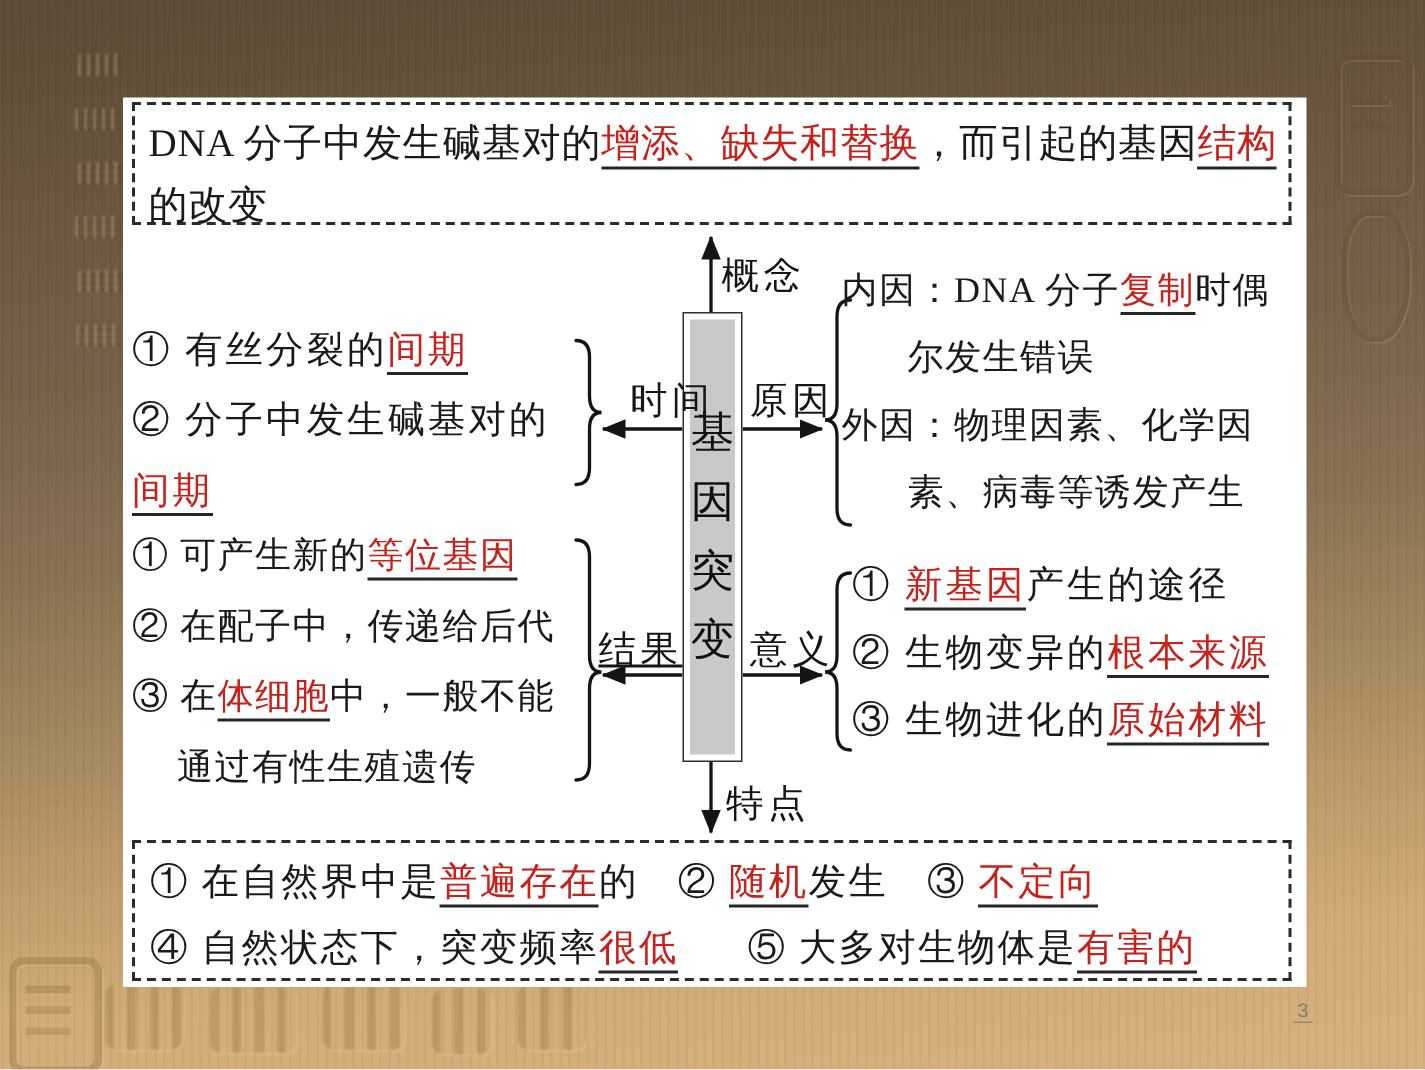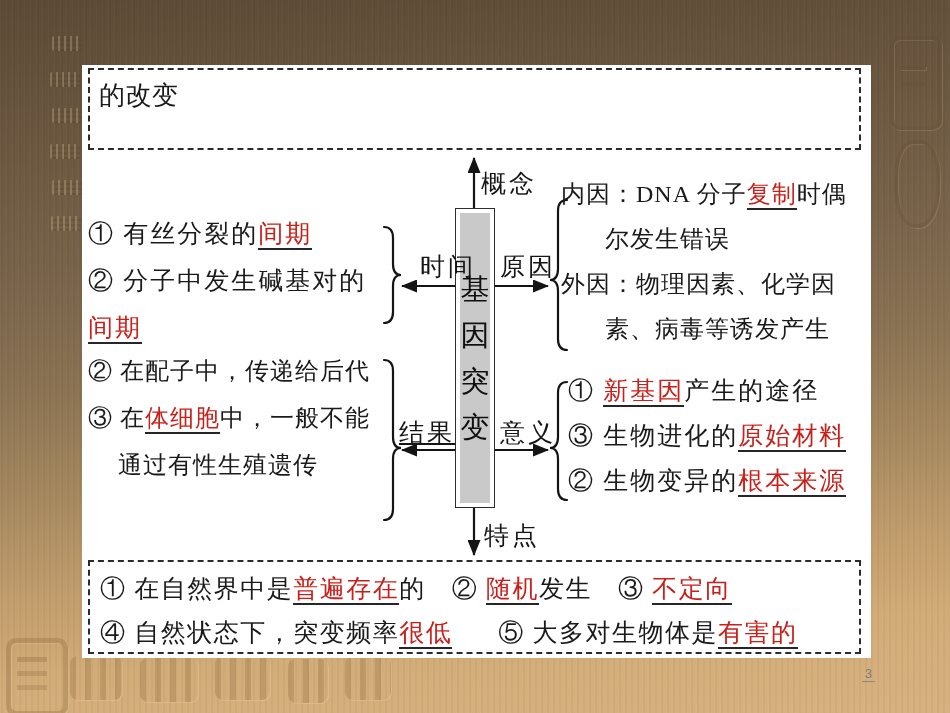--- a/index.html
+++ b/index.html
@@ -105,20 +105,21 @@
 <div class="callig" style="left:70px;top:656px;width:52px;"></div>
 <div class="callig" style="left:140px;top:658px;width:58px;"></div>
 <div class="callig" style="left:215px;top:656px;width:55px;"></div>
 <div class="callig" style="left:288px;top:659px;width:40px;"></div>
 <div class="callig" style="left:345px;top:656px;width:46px;"></div>
 <div class="seal-bl"></div>
 
 <div class="panel"></div>
 
 <div class="dashed concept-box">
+  <div class="nowrap"><span>DNA 分子中发生碱基对的</span><span class="red u">增添、缺失和替换</span><span>，而引起的基因</span><span class="red u">结构</span></div>
   <div class="nowrap"><span>的改变</span></div>
 </div>
 
 <svg class="overlay" width="950" height="713" viewBox="0 0 950 713">
   <defs>
     <marker id="ah" markerUnits="userSpaceOnUse" markerWidth="17" markerHeight="13" refX="15" refY="6.5" orient="auto">
       <path d="M0,0 L16,6.5 L0,13 Z" fill="#141414"></path>
     </marker>
   </defs>
   <g stroke="#141414" stroke-width="2.2" fill="none">
@@ -158,29 +159,30 @@
 </div>
 
 <div class="tblock cause-block">
   <div><span>内因：DNA 分子</span><span class="red u">复制</span><span>时偶</span></div>
   <div class="ind1"><span>尔发生错误</span></div>
   <div><span>外因：物理因素、化学因</span></div>
   <div class="ind1"><span>素、病毒等诱发产生</span></div>
 </div>
 
 <div class="tblock result-block">
+  <div><span>① 可产生新的</span><span class="red u">等位基因</span></div>
   <div><span>② 在配子中，传递给后代</span></div>
   <div><span>③ 在</span><span class="red u">体细胞</span><span>中，一般不能</span></div>
   <div class="ind2"><span>通过有性生殖遗传</span></div>
 </div>
 
 <div class="tblock sig-block">
   <div><span>① </span><span class="red u">新基因</span><span>产生的途径</span></div>
+  <div><span>② 生物变异的</span><span class="red u">根本来源</span></div>
   <div><span>③ 生物进化的</span><span class="red u">原始材料</span></div>
-  <div><span>② 生物变异的</span><span class="red u">根本来源</span></div>
 </div>
 
 <div class="dashed feature-box">
   <div class="nowrap"><span>① 在自然界中是</span><span class="red u">普遍存在</span><span>的</span><span class="gap-s"></span><span>② </span><span class="red u">随机</span><span>发生</span><span class="gap-s"></span><span>③ </span><span class="red u">不定向</span></div>
   <div class="nowrap"><span>④ 自然状态下，突变频率</span><span class="red u">很低</span><span class="gap-l"></span><span>⑤ 大多对生物体是</span><span class="red u">有害的</span></div>
 </div>
 
 <div class="pagenum">3</div>
 
 </body></html>

